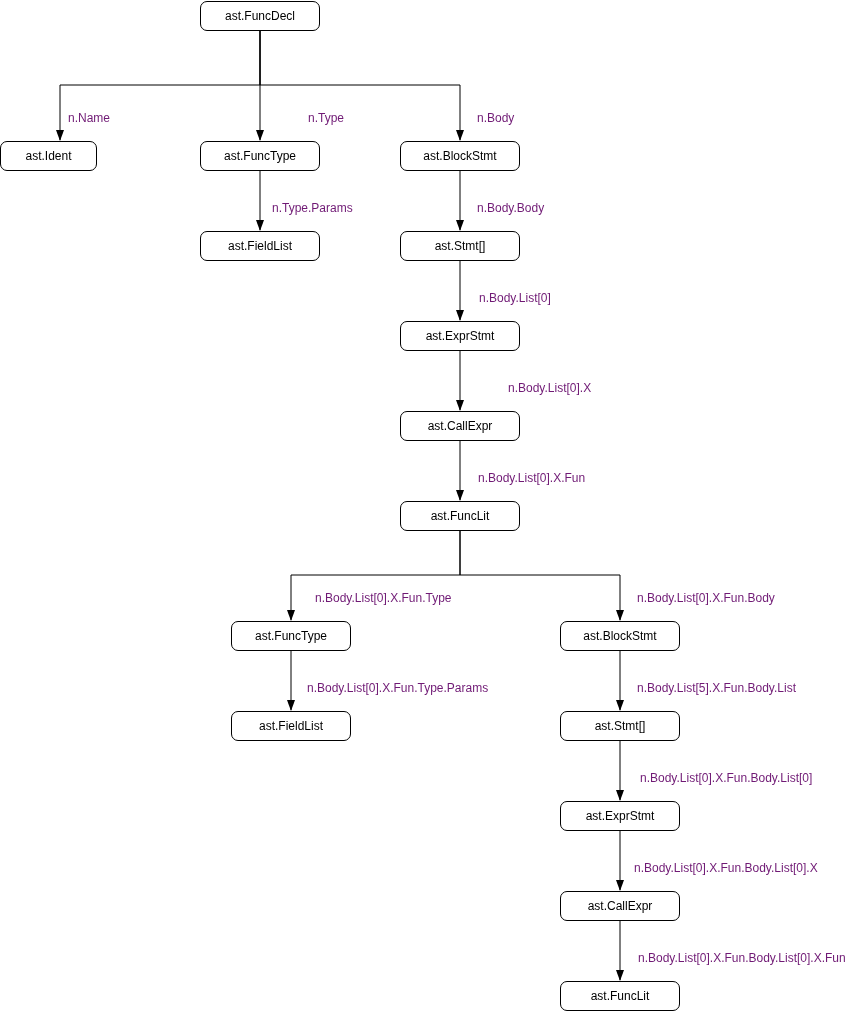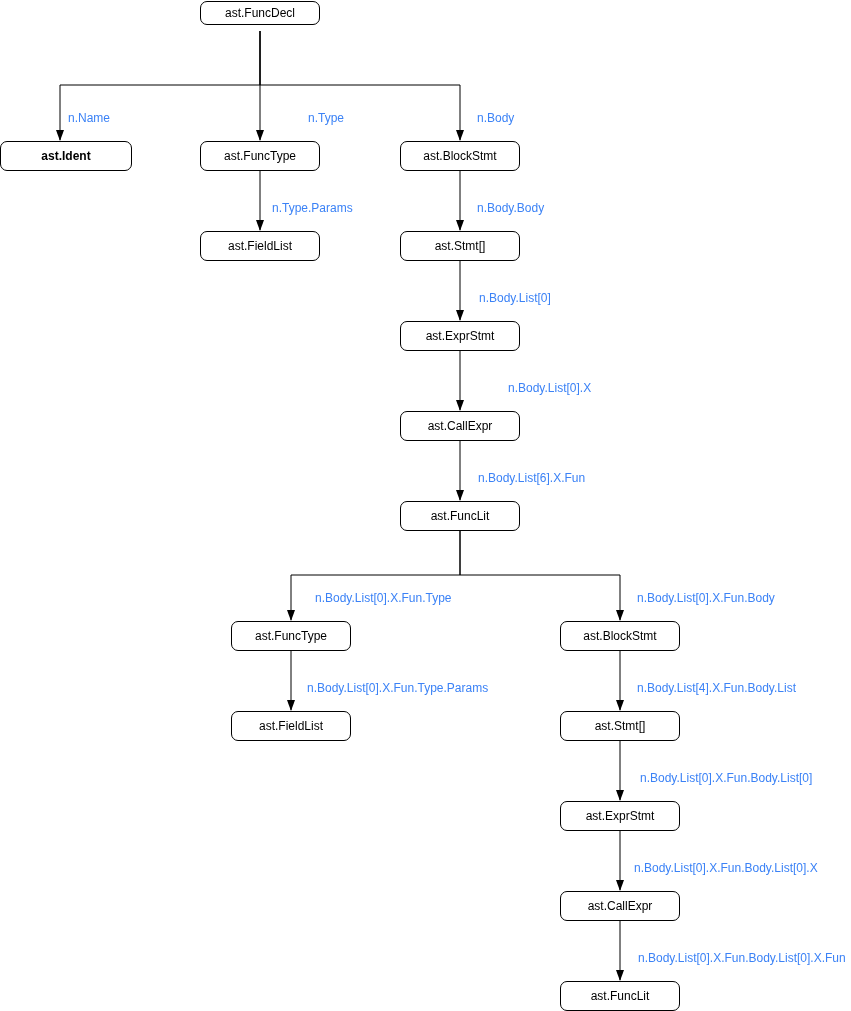--- a/index.html
+++ b/index.html
@@ -41,21 +41,21 @@
   }
   .node span {
     font-size: 12px;
     color: #000000;
     white-space: nowrap;
     line-height: 1;
   }
   .edge-label {
     position: absolute;
     font-size: 12px;
-    color: #3b82f6;
+    color: #701a75;
     white-space: nowrap;
     line-height: 14px;
     background: #ffffff;
   }
 </style>
 </head>
 <body>
 
 <div id="canvas">
   <svg id="edges-svg" xmlns="http://www.w3.org/2000/svg">
@@ -73,24 +73,24 @@
       <path d="M 460 351 L 460 410" class="edge" marker-end="url(#arrowhead)" stroke="#000000"></path>
       <path d="M 460 441 L 460 500" class="edge" marker-end="url(#arrowhead)" stroke="#000000"></path>
       <path d="M 460 531 L 460 575 L 291 575 L 291 620" class="edge" marker-end="url(#arrowhead)" stroke="#000000"></path>
       <path d="M 460 531 L 460 575 L 620 575 L 620 620" class="edge" marker-end="url(#arrowhead)" stroke="#000000"></path>
       <path d="M 291 651 L 291 710" class="edge" marker-end="url(#arrowhead)" stroke="#000000"></path>
       <path d="M 620 651 L 620 710" class="edge" marker-end="url(#arrowhead)" stroke="#000000"></path>
       <path d="M 620 741 L 620 800" class="edge" marker-end="url(#arrowhead)" stroke="#000000"></path>
       <path d="M 620 831 L 620 890" class="edge" marker-end="url(#arrowhead)" stroke="#000000"></path>
       <path d="M 620 921 L 620 980" class="edge" marker-end="url(#arrowhead)" stroke="#000000"></path>
     </svg>
-<div class="node" style="left: 200px; top: 1px; width: 120px; height: 24px;">
+<div class="node" style="left: 200px; top: 1px; width: 120px; height: 30px;">
       <span>ast.FuncDecl</span>
     </div>
-    <div class="node" style="left: 0px; top: 141px; width: 132px; height: 30px; font-weight: bold;">
+    <div class="node" style="left: 0px; top: 141px; width: 97px; height: 30px;">
       <span>ast.Ident</span>
     </div>
     <div class="node" style="left: 200px; top: 141px; width: 120px; height: 30px;">
       <span>ast.FuncType</span>
     </div>
     <div class="node" style="left: 400px; top: 141px; width: 120px; height: 30px;">
       <span>ast.BlockStmt</span>
     </div>
     <div class="node" style="left: 200px; top: 231px; width: 120px; height: 30px;">
       <span>ast.FieldList</span>
@@ -128,21 +128,21 @@
     <div class="node" style="left: 560px; top: 981px; width: 120px; height: 30px;">
       <span>ast.FuncLit</span>
     </div>
     <div class="edge-label" style="left: 68px; top: 111px;">n.Name</div>
     <div class="edge-label" style="left: 273px; top: 111px; margin-left: 35px;">n.Type</div>
     <div class="edge-label" style="left: 477px; top: 111px;">n.Body</div>
     <div class="edge-label" style="left: 272px; top: 201px;">n.Type.Params</div>
     <div class="edge-label" style="left: 477px; top: 201px;">n.Body.Body</div>
     <div class="edge-label" style="left: 479px; top: 291px;">n.Body.List[0]</div>
     <div class="edge-label" style="left: 478px; top: 381px; margin-left: 30px;">n.Body.List[0].X</div>
-    <div class="edge-label" style="left: 478px; top: 471px;">n.Body.List[6].X.Fun</div>
+    <div class="edge-label" style="left: 478px; top: 471px;">n.Body.List[0].X.Fun</div>
     <div class="edge-label" style="left: 315px; top: 591px;">n.Body.List[0].X.Fun.Type</div>
     <div class="edge-label" style="left: 637px; top: 591px;">n.Body.List[0].X.Fun.Body</div>
     <div class="edge-label" style="left: 307px; top: 681px; text-align: center;">n.Body.List[0].X.Fun.Type.Params</div>
-    <div class="edge-label" style="left: 637px; top: 681px;">n.Body.List[4].X.Fun.Body.List</div>
+    <div class="edge-label" style="left: 637px; top: 681px;">n.Body.List[5].X.Fun.Body.List</div>
     <div class="edge-label" style="left: 640px; top: 771px;">n.Body.List[0].X.Fun.Body.List[0]</div>
     <div class="edge-label" style="left: 634px; top: 861px;">n.Body.List[0].X.Fun.Body.List[0].X</div>
     <div class="edge-label" style="left: 638px; top: 951px;">n.Body.List[0].X.Fun.Body.List[0].X.Fun</div>
   </div>
 
 </body></html>

